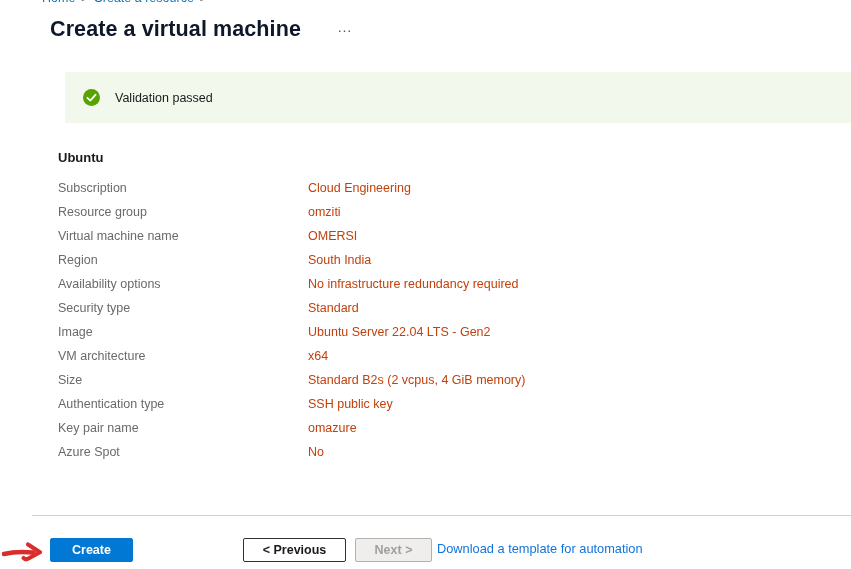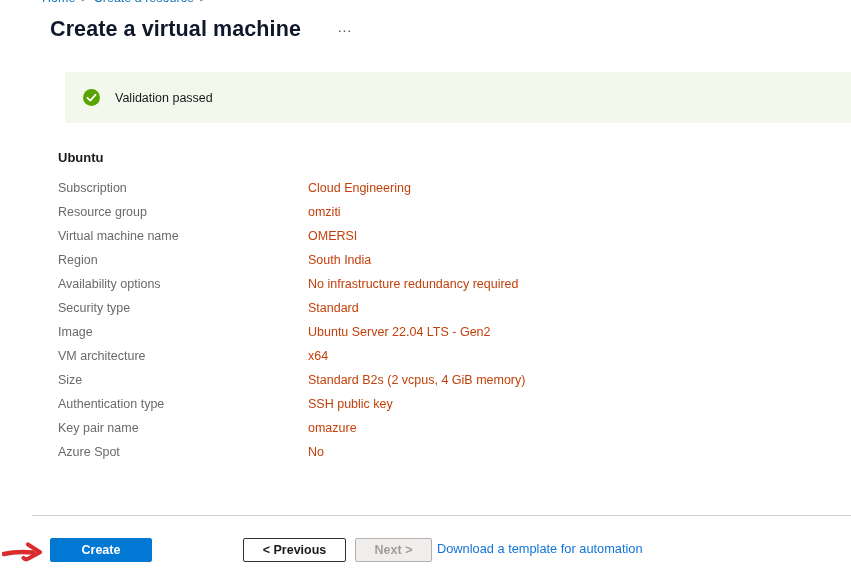--- a/index.html
+++ b/index.html
@@ -51,21 +51,21 @@
   }
   .footer { position:absolute; top:538px; left:0; right:0; height:25px; }
   .annot-arrow { position:absolute; left:2px; top:541px; width:46px; height:22px; }
   .btn {
     position:absolute; top:0; height:24px;
     display:flex; align-items:center; justify-content:center;
     font-family:"Liberation Sans", sans-serif;
     font-size:12.5px; cursor:pointer; border-radius:2px;
   }
   .btn-create {
-    left:50px; width:102px;
+    left:50px; width:83px;
     background:#0078d4; color:#ffffff; border:1px solid #0078d4;
     font-weight:600;
   }
   .btn-previous {
     left:243px; width:103px;
     background:#ffffff; color:#1b1a19; border:1px solid #323130;
     font-weight:600;
   }
   .btn-next {
     left:355px; width:77px;

